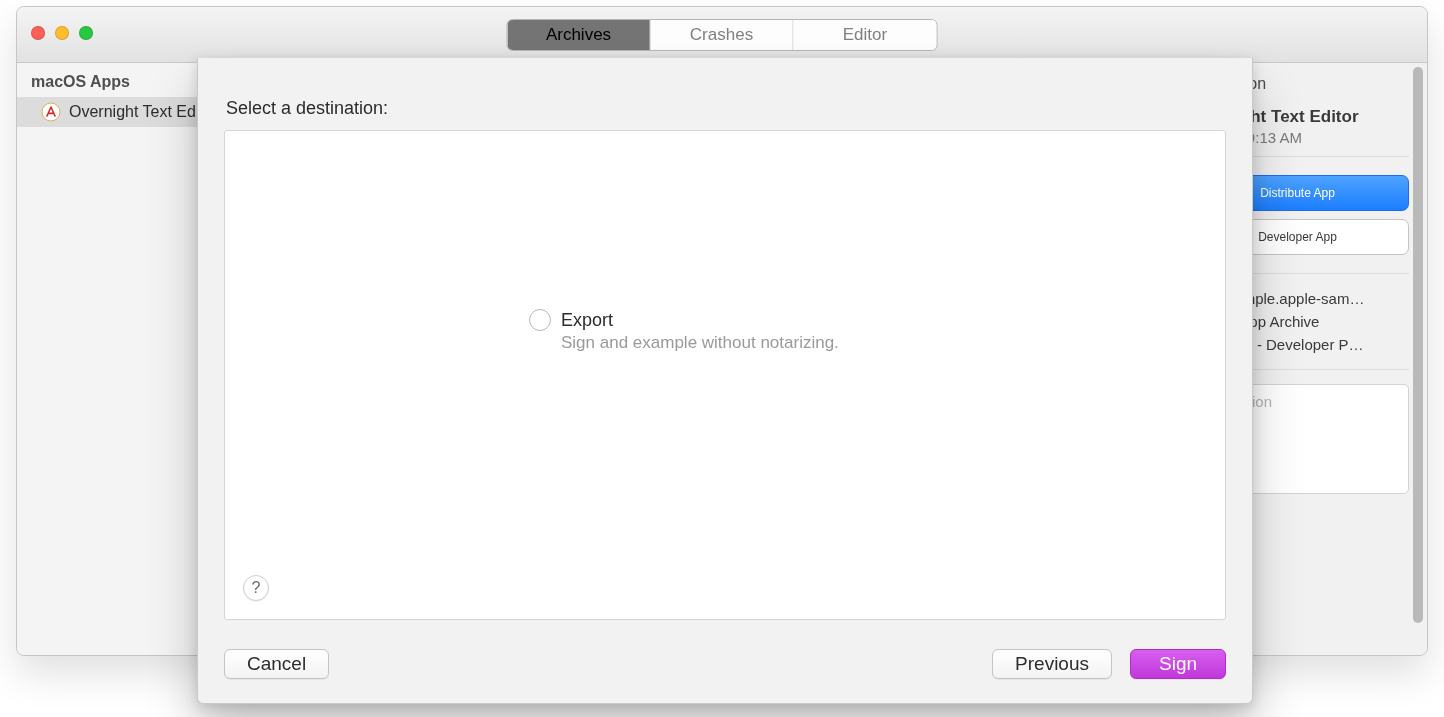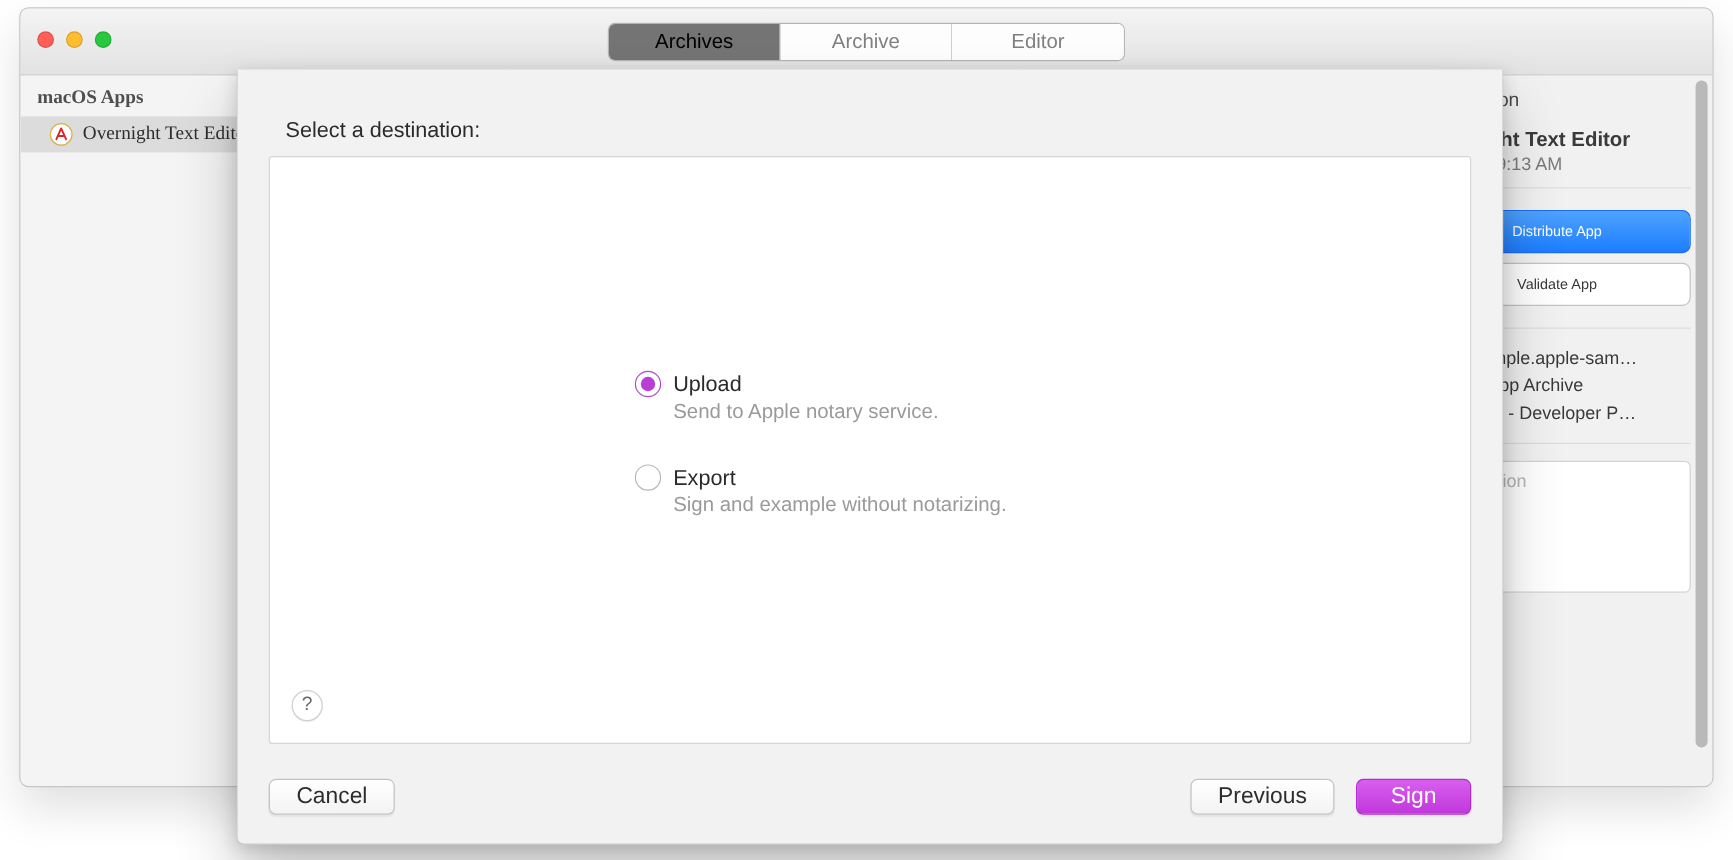--- a/index.html
+++ b/index.html
@@ -66,21 +66,20 @@
     position: absolute;
     top: 56px; left: 0; right: 0; bottom: 0;
     display: flex;
   }
 
   
   .sidebar-left {
     width: 232px;
     border-right: 1px solid #d7d7d7;
     background: #f4f4f4;
-    font-family: Liberation Serif, serif;
   }
   .sidebar-header {
     padding: 10px 14px 6px 14px;
     font-size: 16px;
     font-weight: 600;
     color: #4f4f4f;
   }
   .source-row {
     height: 30px;
     display: flex; align-items: center;
@@ -155,21 +154,21 @@
     position: absolute;
     left: 197px; top: 58px;
     width: 1056px; height: 646px;
     background: #f2f2f2;
     border: 1px solid #c9c9c9;
     border-top: none;
     border-radius: 0 0 6px 6px;
     box-shadow: 0 30px 50px rgba(0,0,0,0.22), 0 4px 14px rgba(0,0,0,0.15);
   }
   .sheet .prompt {
-    position: absolute; left: 40px; top: 40px;
+    position: absolute; left: 28px; top: 40px;
     font-size: 18px; color: #2b2b2b;
   }
   .choice-panel {
     position: absolute;
     left: 26px; top: 72px;
     right: 26px; height: 490px;
     background: #ffffff;
     border: 1px solid #d6d6d6;
     border-radius: 3px;
   }
@@ -248,21 +247,21 @@
 
 <div class="window">
   <div class="titlebar">
     <div class="traffic-lights">
       <div class="tl tl-close"></div>
       <div class="tl tl-min"></div>
       <div class="tl tl-zoom"></div>
     </div>
     <div class="seg">
       <div class="seg-item active">Archives</div>
-      <div class="seg-item">Archive</div>
+      <div class="seg-item">Crashes</div>
       <div class="seg-item">Editor</div>
     </div>
   </div>
 
   <div class="window-body">
     <div class="sidebar-left">
       <div class="sidebar-header">macOS Apps</div>
       <div class="source-row">
         <span class="app-icon">
           <svg width="20" height="20" viewBox="0 0 20 20">
@@ -277,48 +276,41 @@
     <div class="center"></div>
 
     <div class="panel-right">
       <div style="font-size:16px;color:#4b4b4b;margin:2px 0 4px 0;">Information</div>
       <div class="sect">
         <div class="title">Overnight Text Editor</div>
         <div class="subtitle">Today at 9:13 AM</div>
       </div>
       <div class="sect">
         <div class="mac-btn primary">Distribute App</div>
-        <div class="mac-btn">Validate App</div>
+        <div class="mac-btn">Developer App</div>
       </div>
       <div class="sect" style="border-bottom:1px solid #dcdcdc;">
         <div class="kv-row">com.example.apple-sam…</div>
         <div class="kv-row">macOS App Archive</div>
         <div class="kv-row">Apple Inc. - Developer P…</div>
       </div>
       <div class="desc-box">Description</div>
     </div>
   </div>
 
   <div class="vscroll">
     <div class="thumb"></div>
   </div>
 </div>
 
 <div class="sheet">
   <div class="prompt">Select a destination:</div>
 
   <div class="choice-panel">
     <div class="choices">
-      <div class="choice">
-        <div class="radio checked"></div>
-        <div>
-          <div class="choice-label">Upload</div>
-          <div class="choice-desc">Send to Apple notary service.</div>
-        </div>
-      </div>
       <div class="choice">
         <div class="radio"></div>
         <div>
           <div class="choice-label">Export</div>
           <div class="choice-desc">Sign and example without notarizing.</div>
         </div>
       </div>
     </div>
 
     <div class="help-btn">?</div>

